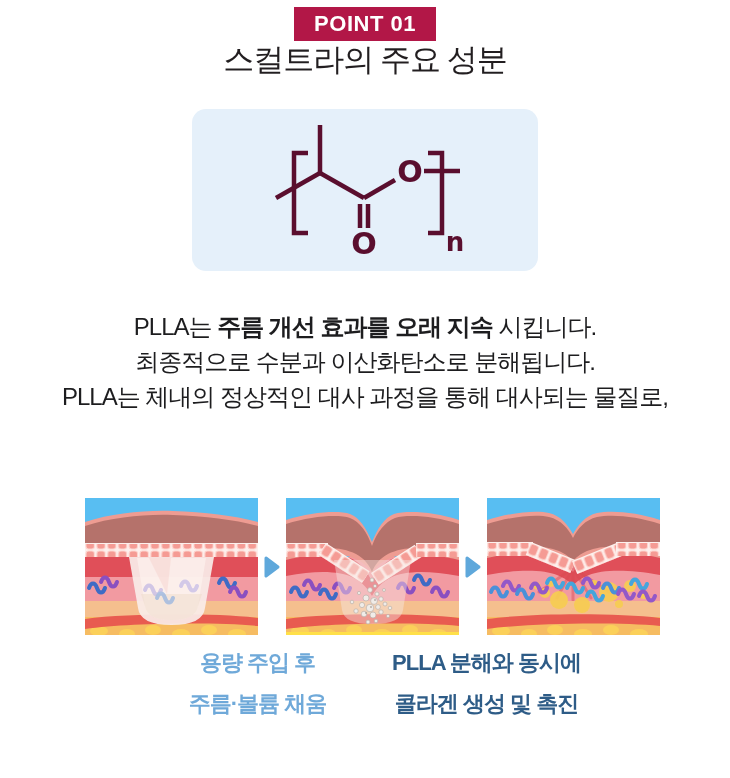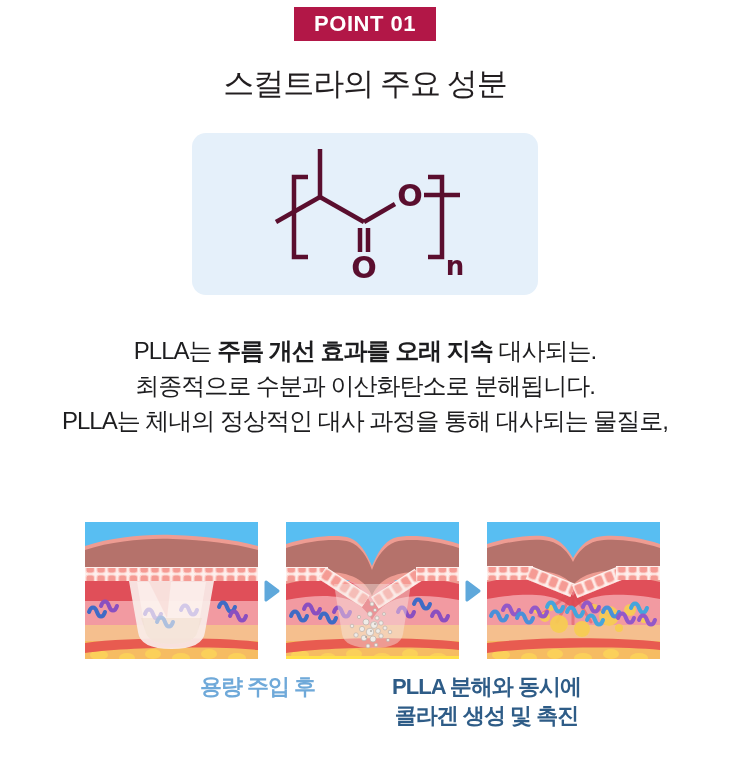--- a/index.html
+++ b/index.html
@@ -9,21 +9,21 @@
     display:flex;flex-direction:column;align-items:center;
   }
   
   .badge{
     margin-top:7px;background:#B21747;color:#ffffff;
     font-size:22px;font-weight:bold;letter-spacing:.5px;
     padding:5px 20px;line-height:24px;
   }
   
   .title1{
-    margin-top:24px;font-family:"Liberation Serif","DejaVu Serif",serif;
+    font-family:"Liberation Serif","DejaVu Serif",serif;
     font-size:31px;line-height:38px;color:#221e20;letter-spacing:-1px;font-weight:500;
   }
   .title2{
     font-family:"Liberation Serif","DejaVu Serif",serif;
     font-size:34px;line-height:44px;color:#221e20;letter-spacing:-1px;
   }
   .title2 .red{color:#C00D4A;}
   
   .molbox{
     margin-top:30px;width:346px;height:162px;border-radius:14px;
@@ -33,21 +33,21 @@
   .para{margin-top:38px;text-align:center;color:#1d1d1f;font-size:24px;line-height:35px;letter-spacing:-1px;}
   .para .b{font-weight:bold;margin-top:44px;}
   
   .panels{margin-top:84px;margin-left:14px;display:flex;align-items:center;justify-content:center;}
   .panel{width:173px;height:137px;flex:0 0 173px;overflow:hidden;}
   .arrow{width:28px;flex:0 0 28px;display:flex;align-items:center;justify-content:center;}
   
   .captions{margin-top:13px;margin-left:14px;display:flex;justify-content:center;}
   .cap{width:173px;flex:0 0 173px;text-align:center;font-weight:bold;font-size:22px;
        line-height:29px;letter-spacing:-1px;white-space:nowrap;display:flex;
-       flex-direction:column;align-items:center;}
+       flex-direction:column;align-items:center;gap:12px;}
   .cap span{white-space:nowrap;}
   .cap-gap{width:28px;flex:0 0 28px;}
   .cap1{color:#6FA9D9;}
   .cap2{color:#4588BE;}
   .cap3{color:#2E5C87;text-align:right;}
   svg{display:block;}
 </style>
 </head>
 <body>
 
@@ -76,21 +76,21 @@
 
         <path d="M236,44 L250,44 L250,124 L236,124"></path>
       </g>
       <text x="218" y="73" font-family="DejaVu Sans, sans-serif" font-size="30" font-weight="bold" fill="#5A0E2E" text-anchor="middle">O</text>
       <text x="172" y="145" font-family="DejaVu Sans, sans-serif" font-size="30" font-weight="bold" fill="#5A0E2E" text-anchor="middle">O</text>
       <text x="263" y="142" font-family="DejaVu Sans, sans-serif" font-size="26" font-weight="bold" fill="#5A0E2E" text-anchor="middle">n</text>
     </svg>
   </div>
 
   <div class="para">
-    <div><span>PLLA는 </span><span class="b">주름 개선 효과를 오래 지속</span><span> 대사되는.</span></div>
+    <div><span>PLLA는 </span><span class="b">주름 개선 효과를 오래 지속</span><span> 시킵니다.</span></div>
     <div>최종적으로 수분과 이산화탄소로 분해됩니다.</div>
     <div>PLLA는 체내의 정상적인 대사 과정을 통해 대사되는 물질로,</div>
   </div>
 
   <div class="panels">
 
     <div class="panel">
       <svg width="173" height="137" viewBox="0 0 173 137">
         <defs>
           <pattern id="cells1" width="10.8" height="13" patternUnits="userSpaceOnUse">
@@ -303,20 +303,21 @@
           <path d="M0,6 C2,0 6,0 8,6 C10,12 14,12 16,6" transform="translate(144,80)" stroke="#45A5DC"></path>
           <path d="M0,6 C2,0 6,0 8,6 C10,12 14,12 16,6" transform="translate(152,92)" stroke="#9358C8"></path>
         </g>
       </svg>
     </div>
   </div>
 
   <div class="captions">
     <div class="cap cap1">
       <span>용량 주입 후</span>
+      <span>주름·볼륨 채움</span>
     </div>
     <div class="cap-gap"></div>
     <div class="cap-gap"></div>
     <div class="cap cap3">
       <span>PLLA 분해와 동시에</span>
       <span>콜라겐 생성 및 촉진</span>
     </div>
   </div>
 
 </div>

